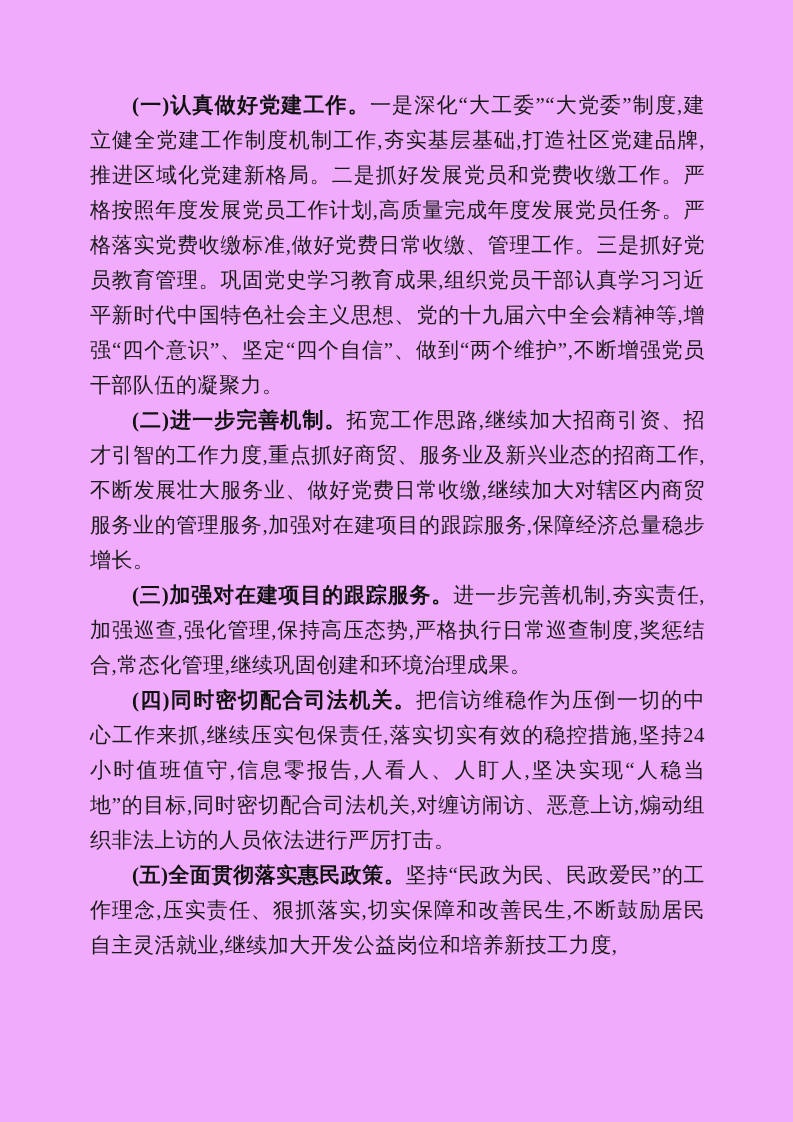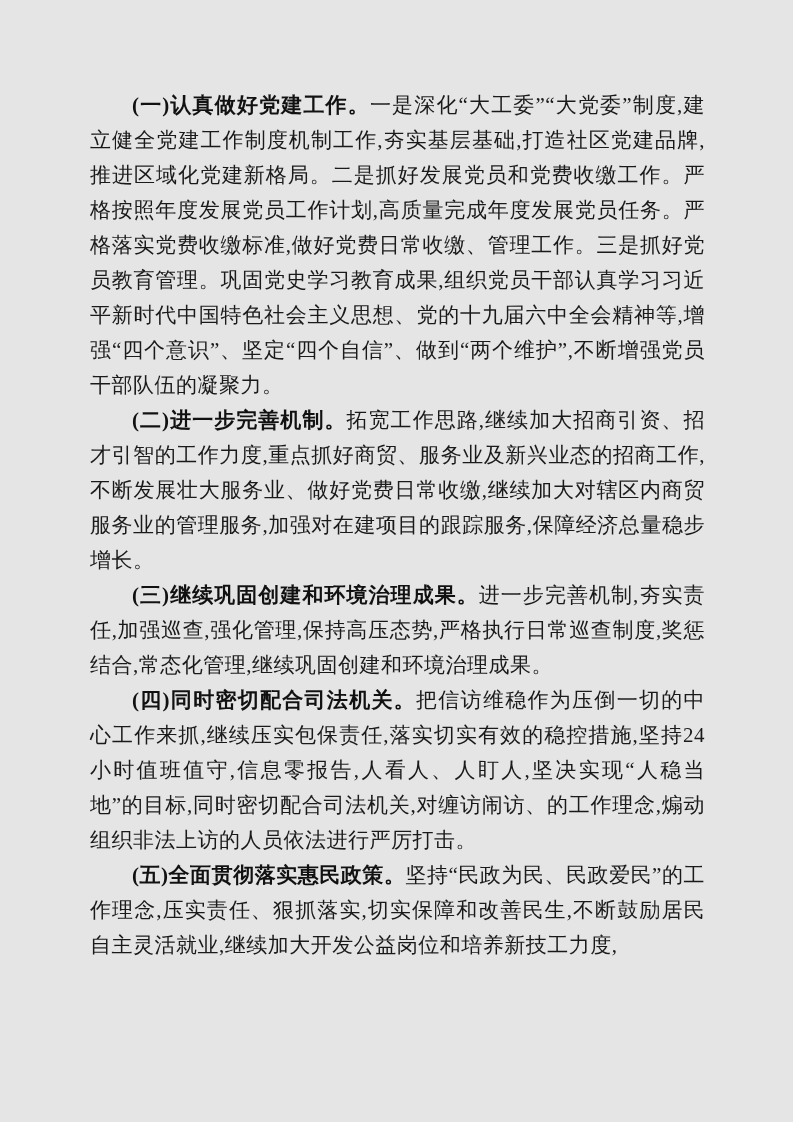--- a/index.html
+++ b/index.html
@@ -5,21 +5,21 @@
   html, body {
     margin: 0;
     padding: 0;
     background: #ffffff;
   }
   .page {
     position: relative;
     width: 793px;
     height: 1122px;
     margin: 0 auto;
-    background: #e5e5e5;
+    background: #f0abfc;
     overflow: hidden;
     font-family: "Liberation Serif", "DejaVu Serif", serif;
     color: #1a1a1a;
   }
   .content {
     position: absolute;
     left: 90px;
     right: 88px;
     top: 88px;
   }
@@ -51,25 +51,25 @@
 
     <p class="para">
       <span class="para-heading">(一)认真做好党建工作。</span><span class="para-body">一是深化“大工委”“大党委”制度,建立健全党建工作制度机制工作,夯实基层基础,打造社区党建品牌,推进区域化党建新格局。二是抓好发展党员和党费收缴工作。严格按照年度发展党员工作计划,高质量完成年度发展党员任务。严格落实党费收缴标准,做好党费日常收缴、管理工作。三是抓好党员教育管理。巩固党史学习教育成果,组织党员干部认真学习习近平新时代中国特色社会主义思想、党的十九届六中全会精神等,增强“四个意识”、坚定“四个自信”、做到“两个维护”,不断增强党员干部队伍的凝聚力。</span>
     </p>
 
     <p class="para">
       <span class="para-heading">(二)进一步完善机制。</span><span class="para-body">拓宽工作思路,继续加大招商引资、招才引智的工作力度,重点抓好商贸、服务业及新兴业态的招商工作,不断发展壮大服务业、做好党费日常收缴,继续加大对辖区内商贸服务业的管理服务,加强对在建项目的跟踪服务,保障经济总量稳步增长。</span>
     </p>
 
     <p class="para">
-      <span class="para-heading">(三)继续巩固创建和环境治理成果。</span><span class="para-body">进一步完善机制,夯实责任,加强巡查,强化管理,保持高压态势,严格执行日常巡查制度,奖惩结合,常态化管理,继续巩固创建和环境治理成果。</span>
+      <span class="para-heading">(三)加强对在建项目的跟踪服务。</span><span class="para-body">进一步完善机制,夯实责任,加强巡查,强化管理,保持高压态势,严格执行日常巡查制度,奖惩结合,常态化管理,继续巩固创建和环境治理成果。</span>
     </p>
 
     <p class="para">
-      <span class="para-heading">(四)同时密切配合司法机关。</span><span class="para-body">把信访维稳作为压倒一切的中心工作来抓,继续压实包保责任,落实切实有效的稳控措施,坚持24小时值班值守,信息零报告,人看人、人盯人,坚决实现“人稳当地”的目标,同时密切配合司法机关,对缠访闹访、的工作理念,煽动组织非法上访的人员依法进行严厉打击。</span>
+      <span class="para-heading">(四)同时密切配合司法机关。</span><span class="para-body">把信访维稳作为压倒一切的中心工作来抓,继续压实包保责任,落实切实有效的稳控措施,坚持24小时值班值守,信息零报告,人看人、人盯人,坚决实现“人稳当地”的目标,同时密切配合司法机关,对缠访闹访、恶意上访,煽动组织非法上访的人员依法进行严厉打击。</span>
     </p>
 
     <p class="para">
       <span class="para-heading">(五)全面贯彻落实惠民政策。</span><span class="para-body">坚持“民政为民、民政爱民”的工作理念,压实责任、狠抓落实,切实保障和改善民生,不断鼓励居民自主灵活就业,继续加大开发公益岗位和培养新技工力度,</span>
     </p>
 
   </div>
 </div>
 
 </body></html>

